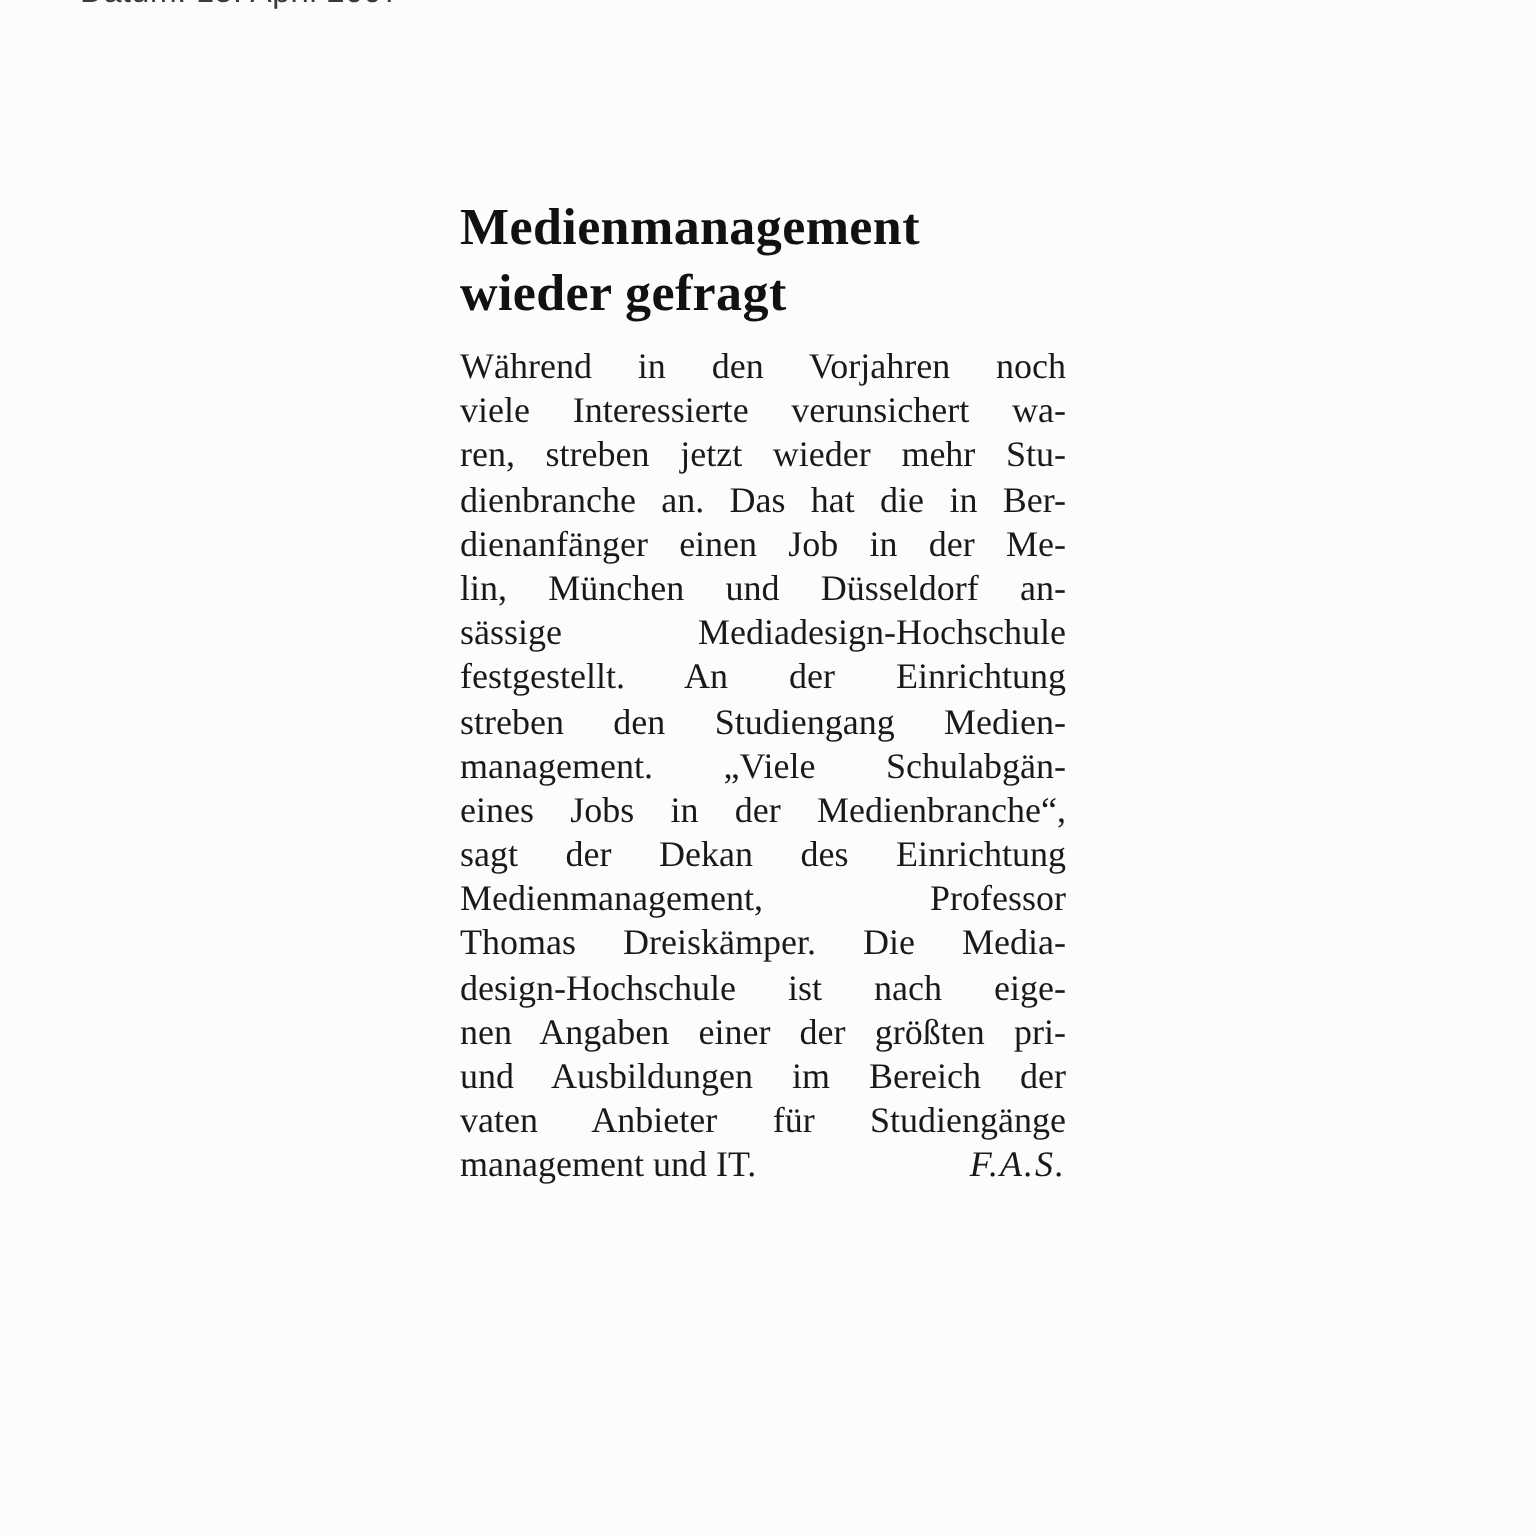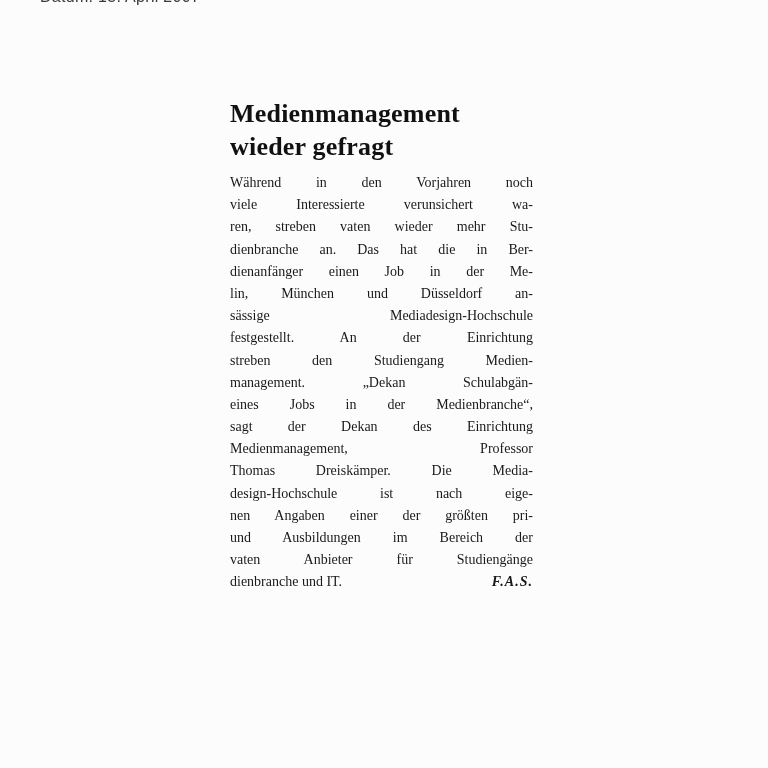--- a/index.html
+++ b/index.html
@@ -41,77 +41,77 @@
   }
   .headline {
     font-size: 26px;
     font-weight: bold;
     line-height: 33px;
     color: #161616;
     letter-spacing: 0.2px;
     margin: 0 0 9px 0;
   }
   .body-lines {
-    font-size: 14px;
+    font-size: 18px;
     color: #1e1e1e;
   }
   .line {
     height: 22.2px;
     line-height: 22.2px;
     text-align: justify;
     text-align-last: justify;
     white-space: nowrap;
     overflow: visible;
   }
   .last-line {
     display: flex;
     justify-content: space-between;
     align-items: baseline;
     text-align: left;
     text-align-last: auto;
   }
   .byline {
     font-style: italic;
-    font-weight: bold;
+    font-weight: normal;
     letter-spacing: 1px;
   }
 </style>
 </head>
 <body>
 
 <div class="page">
 
   <div class="date-line">Datum: 15. April 2007</div>
 
   <div class="article">
 
     <h1 class="headline"><span>Medienmanagement</span><br>
       <span>wieder gefragt</span>
     </h1>
 
     <div class="body-lines">
       <div class="line">Während in den Vorjahren noch</div>
       <div class="line">viele Interessierte verunsichert wa-</div>
-      <div class="line">ren, streben vaten wieder mehr Stu-</div>
+      <div class="line">ren, streben jetzt wieder mehr Stu-</div>
       <div class="line">dienbranche an. Das hat die in Ber-</div>
       <div class="line">dienanfänger einen Job in der Me-</div>
       <div class="line">lin, München und Düsseldorf an-</div>
       <div class="line">sässige Mediadesign-Hochschule</div>
       <div class="line">festgestellt. An der Einrichtung</div>
       <div class="line">streben den Studiengang Medien-</div>
-      <div class="line">management. „Dekan Schulabgän-</div>
+      <div class="line">management. „Viele Schulabgän-</div>
       <div class="line">eines Jobs in der Medienbranche“,</div>
       <div class="line">sagt der Dekan des Einrichtung</div>
       <div class="line">Medienmanagement, Professor</div>
       <div class="line">Thomas Dreiskämper. Die Media-</div>
       <div class="line">design-Hochschule ist nach eige-</div>
       <div class="line">nen Angaben einer der größten pri-</div>
       <div class="line">und Ausbildungen im Bereich der</div>
       <div class="line">vaten Anbieter für Studiengänge</div>
       <div class="line last-line">
-        <span>dienbranche und IT.</span>
+        <span>management und IT.</span>
         <span class="byline">F.A.S.</span>
       </div>
     </div>
 
   </div>
 
 </div>
 
 </body></html>

